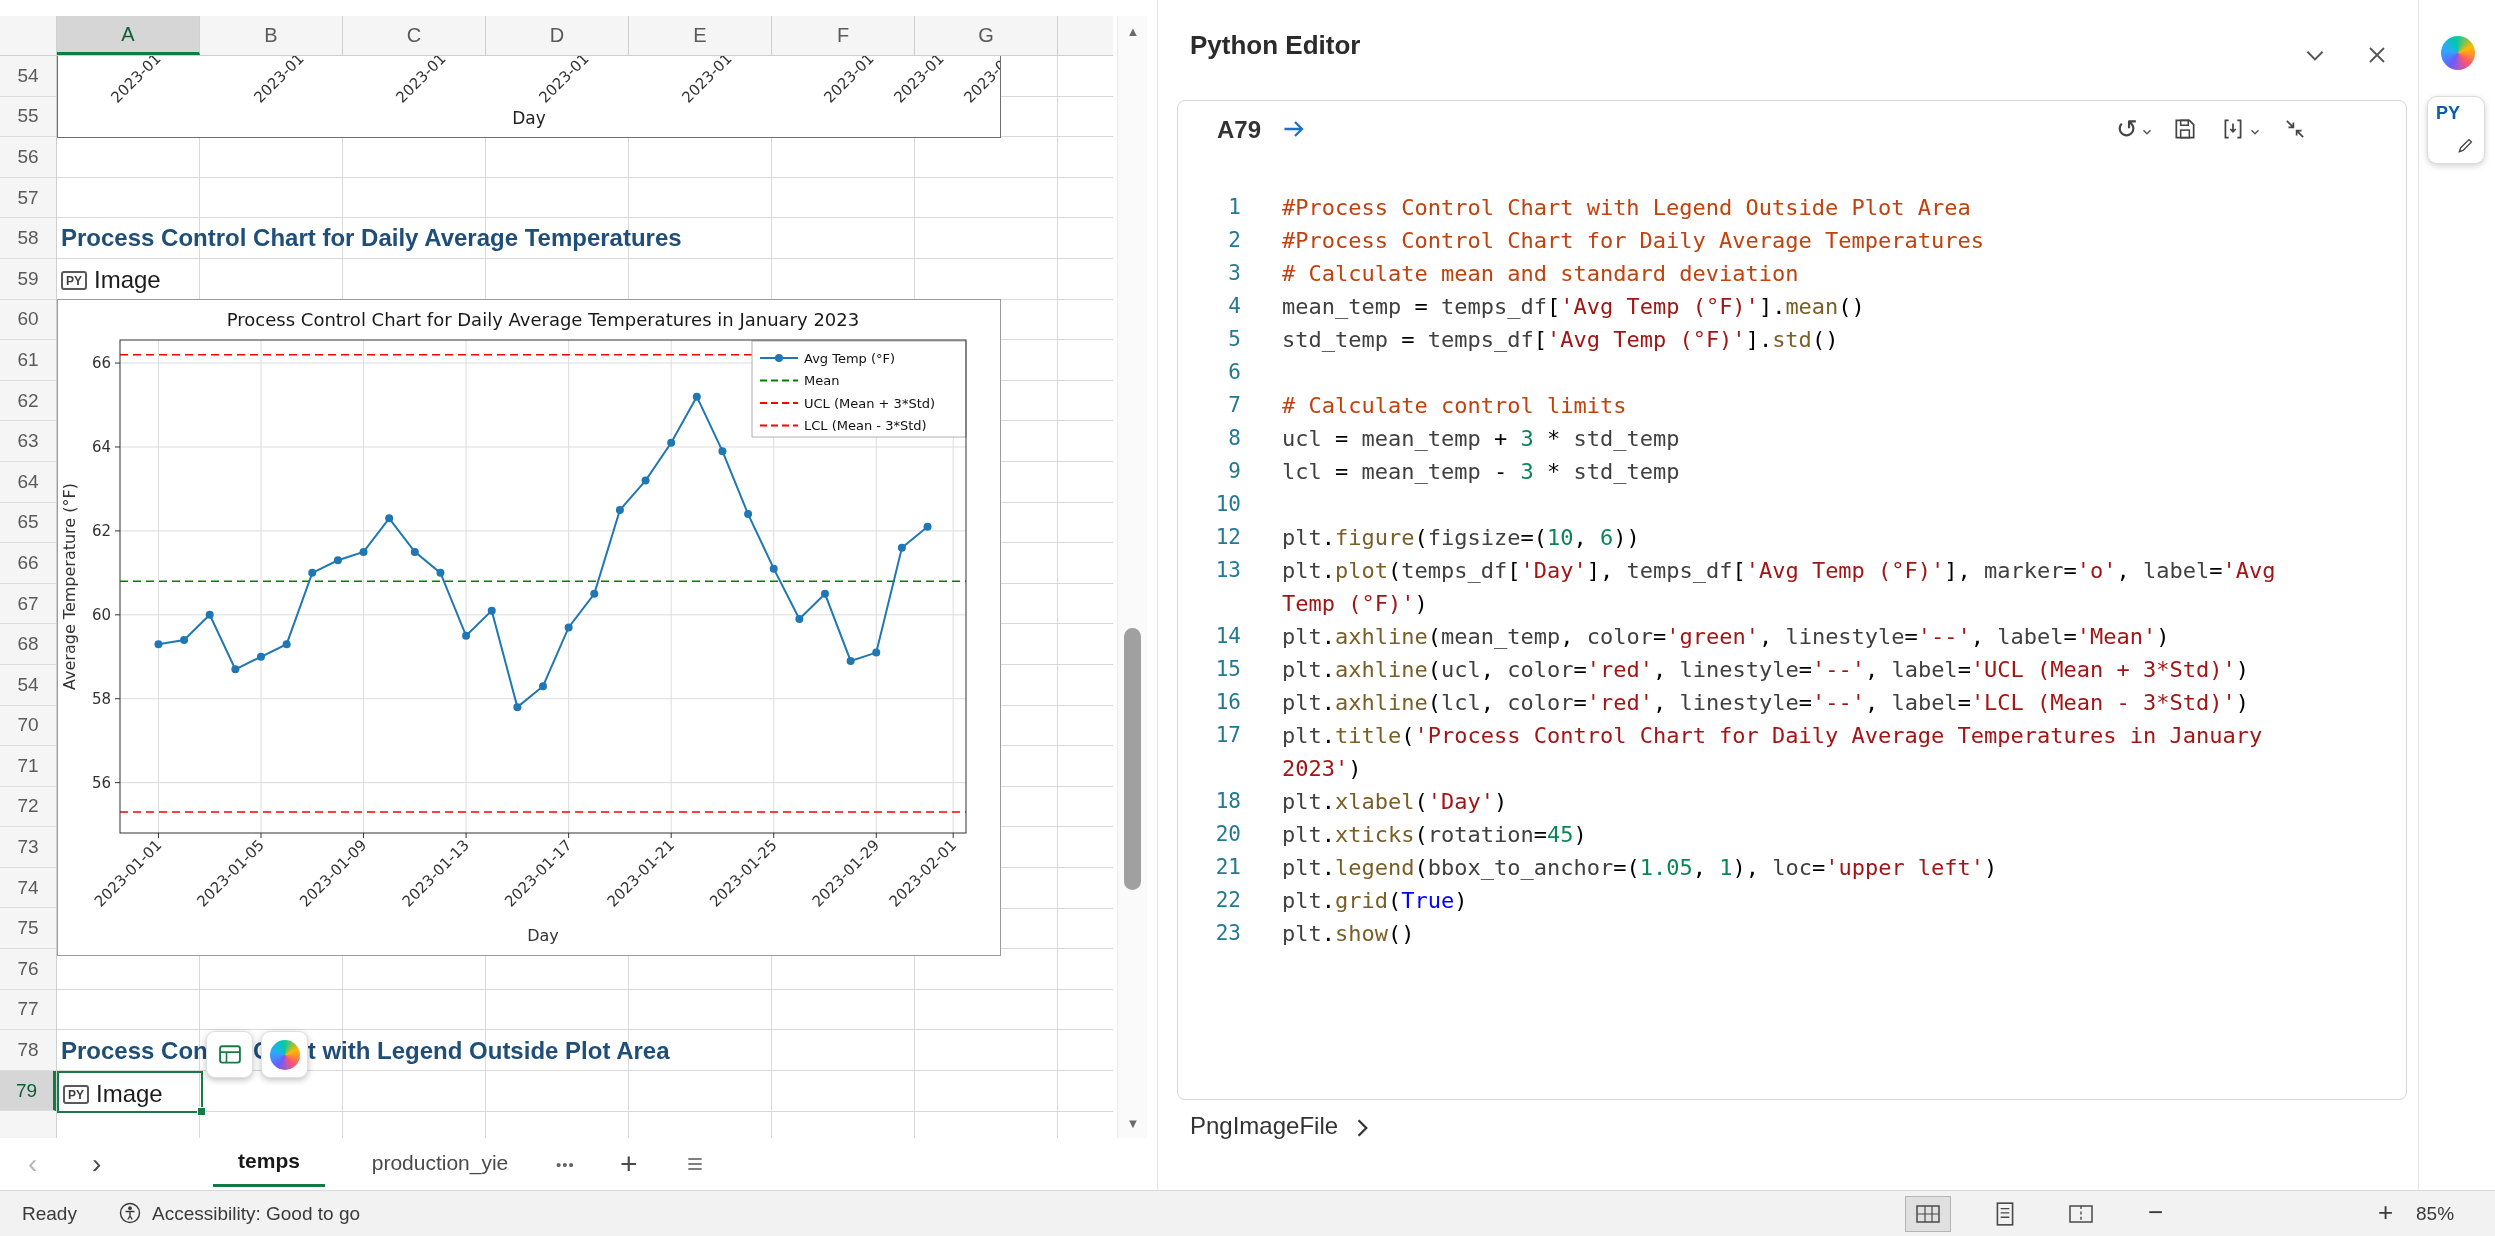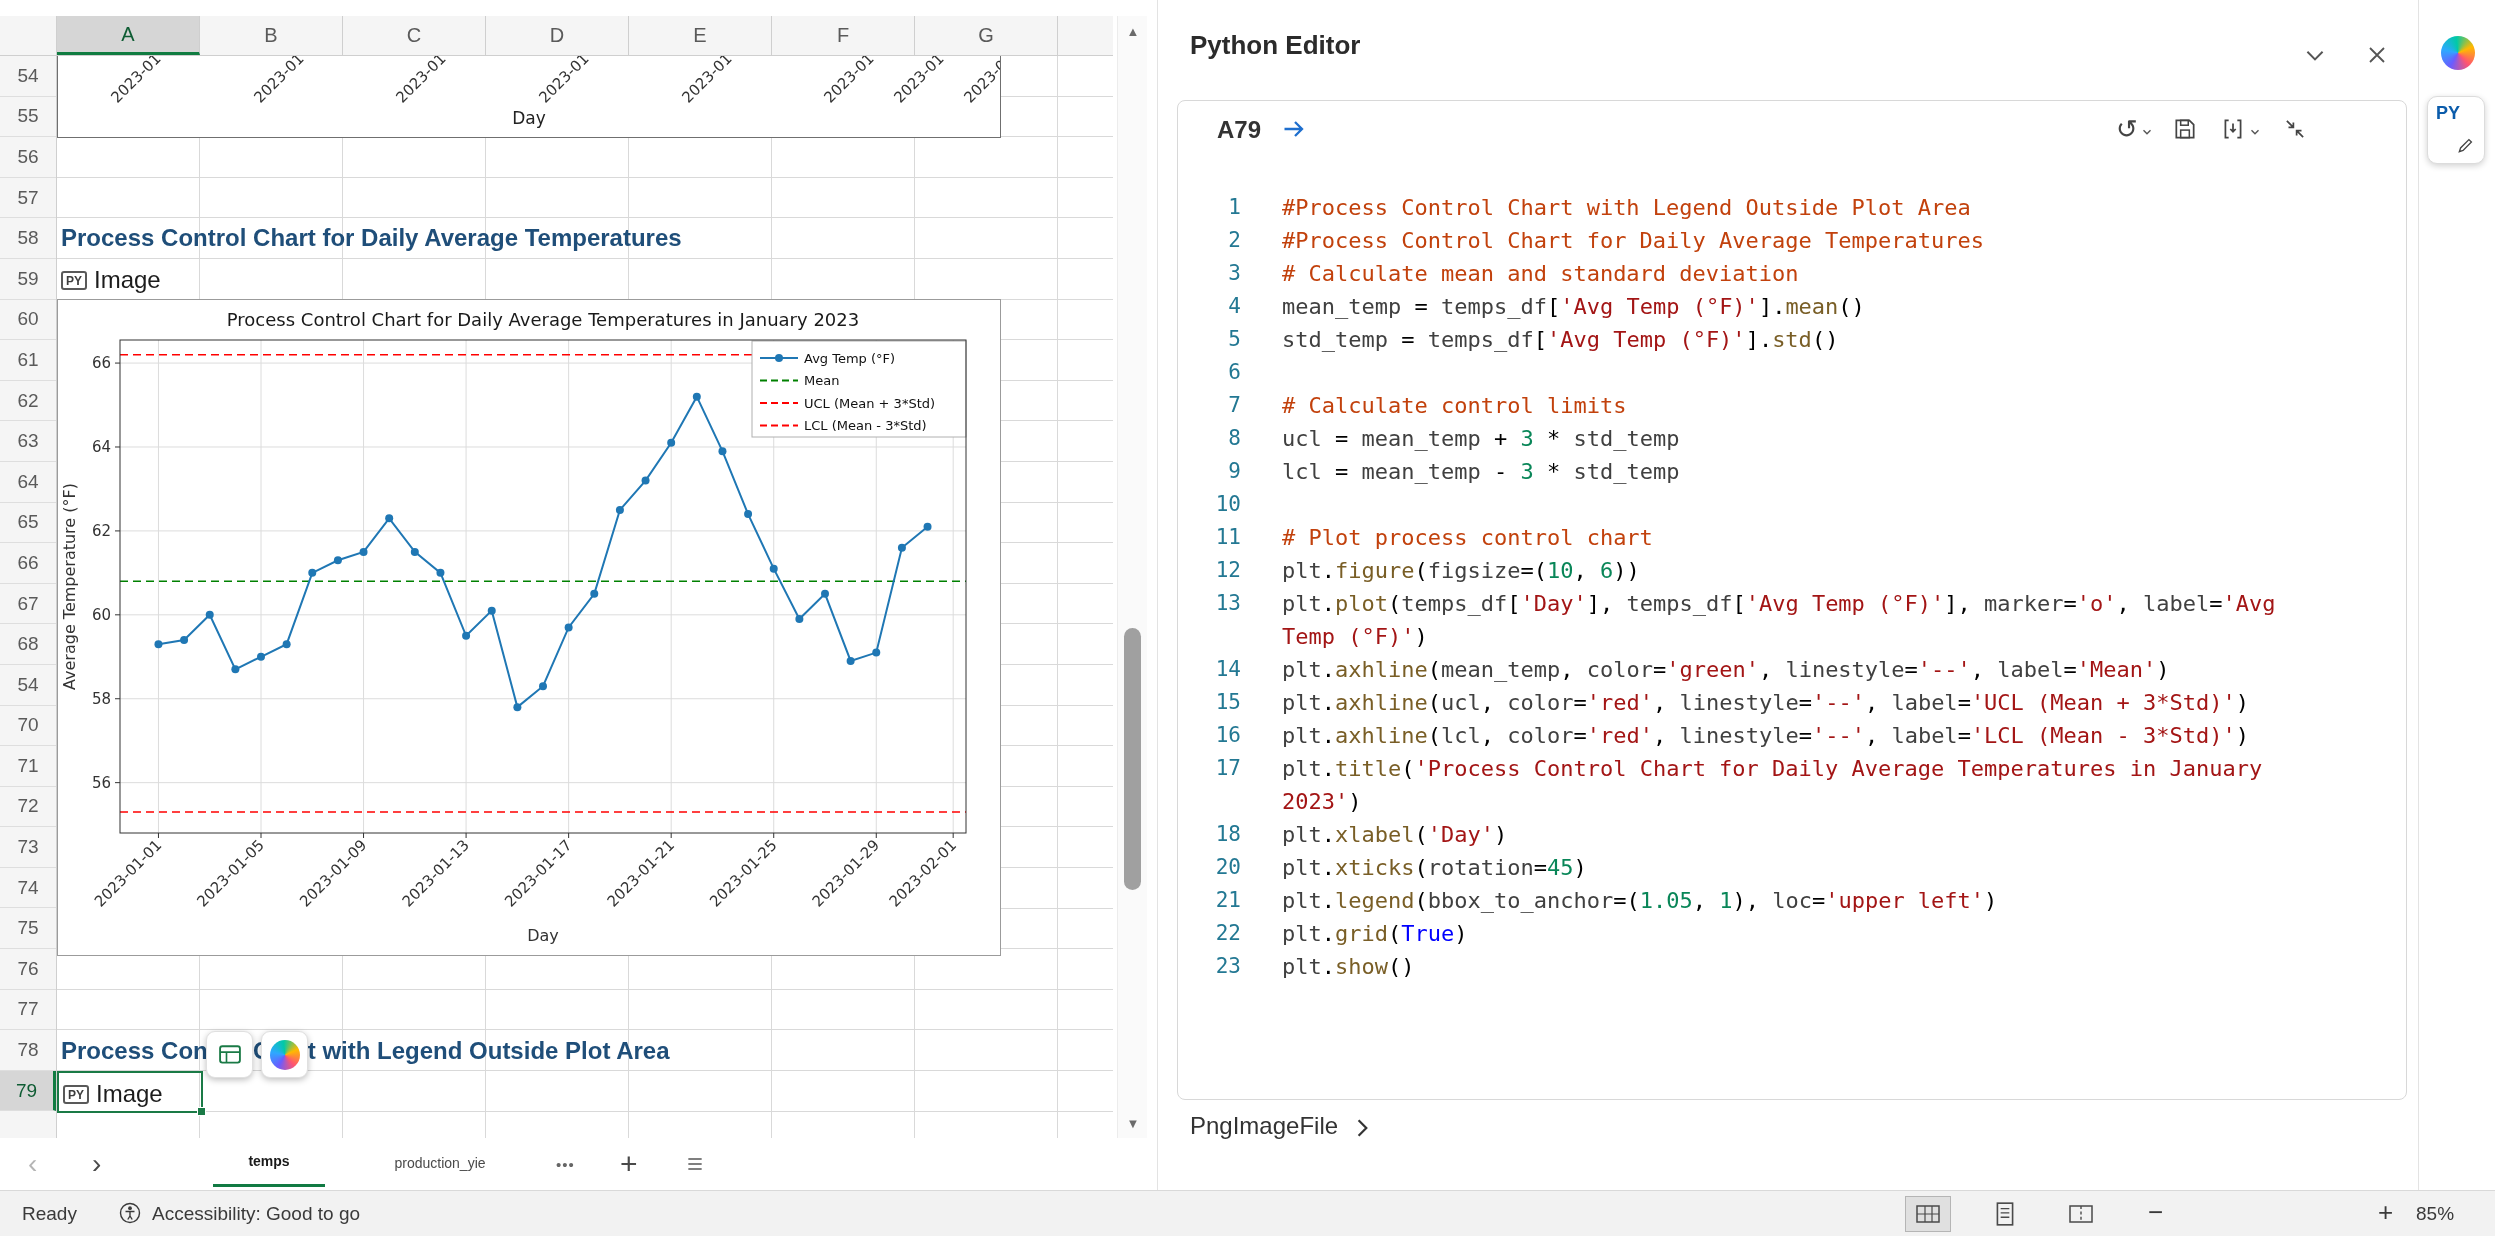--- a/index.html
+++ b/index.html
@@ -84,21 +84,21 @@
   .rail-copilot{position:absolute;left:22px;top:36px;width:34px;height:34px;border-radius:50%;
         background:conic-gradient(from 210deg,#6a5cff,#2ea8ff,#00c9a7,#ffb900,#ff5470,#6a5cff);}
   .py-badge{position:absolute;left:8px;top:96px;width:58px;height:68px;background:#fff;border:1px solid #dcdcdc;
         border-radius:10px;box-shadow:0 2px 6px rgba(0,0,0,.18);box-sizing:border-box;}
   .py-badge .txt{position:absolute;left:8px;top:6px;font-size:18px;font-weight:bold;color:#0b5cab;}
 
   
   .tabbar{position:absolute;left:0;top:1138px;width:1148px;height:52px;background:#fff;}
   .tab-nav{position:absolute;top:0;height:52px;display:flex;align-items:center;font-size:28px;}
   .sheet-tab{position:absolute;top:0;height:49px;display:flex;align-items:center;justify-content:center;
-        font-size:14px;box-sizing:border-box;}
+        font-size:21px;box-sizing:border-box;}
   .sheet-tab.active{font-weight:bold;color:#1a1a1a;border-bottom:3px solid #117a43;}
   .sheet-tab.inactive{color:#4a4a4a;}
 
   
   .statusbar{position:absolute;left:0;top:1190px;width:2495px;height:46px;background:#f2f2f2;
         border-top:1px solid #d9d9d9;box-sizing:border-box;}
   .sb-text{position:absolute;top:12px;font-size:19px;color:#3a3a3a;white-space:nowrap;}
   .view-btn{position:absolute;top:5px;width:46px;height:36px;display:flex;align-items:center;justify-content:center;}
   .view-btn.sel{background:#e0e0e0;border:1px solid #b5b5b5;box-sizing:border-box;}
   .zoom-glyph{position:absolute;top:6px;font-size:26px;color:#3a3a3a;}
@@ -400,24 +400,20 @@
         </div>
         <div class="code-row">
           <div class="ln">9</div>
           <div class="code-text"><span class="tok-var">lcl</span><span class="tok-pun"> </span><span class="tok-pun">=</span><span class="tok-pun"> </span><span class="tok-var">mean_temp</span><span class="tok-pun"> </span><span class="tok-pun">-</span><span class="tok-pun"> </span><span class="tok-num">3</span><span class="tok-pun"> </span><span class="tok-pun">*</span><span class="tok-pun"> </span><span class="tok-var">std_temp</span></div>
         </div>
         <div class="code-row">
           <div class="ln">10</div>
           <div class="code-text">&nbsp;</div>
         </div>
         <div class="code-row">
-          <div class="ln">11</div>
-          <div class="code-text"><span class="tok-com"># Plot process control chart</span></div>
-        </div>
-        <div class="code-row">
           <div class="ln">12</div>
           <div class="code-text"><span class="tok-var">plt</span><span class="tok-pun">.</span><span class="tok-fn">figure</span><span class="tok-pun">(</span><span class="tok-var">figsize</span><span class="tok-pun">=</span><span class="tok-pun">(</span><span class="tok-num">10</span><span class="tok-pun">,</span><span class="tok-pun"> </span><span class="tok-num">6</span><span class="tok-pun">)</span><span class="tok-pun">)</span></div>
         </div>
         <div class="code-row">
           <div class="ln">13</div>
           <div class="code-text"><span class="tok-var">plt</span><span class="tok-pun">.</span><span class="tok-fn">plot</span><span class="tok-pun">(</span><span class="tok-var">temps_df</span><span class="tok-pun">[</span><span class="tok-str">'Day'</span><span class="tok-pun">]</span><span class="tok-pun">,</span><span class="tok-pun"> </span><span class="tok-var">temps_df</span><span class="tok-pun">[</span><span class="tok-str">'Avg Temp (°F)'</span><span class="tok-pun">]</span><span class="tok-pun">,</span><span class="tok-pun"> </span><span class="tok-var">marker</span><span class="tok-pun">=</span><span class="tok-str">'o'</span><span class="tok-pun">,</span><span class="tok-pun"> </span><span class="tok-var">label</span><span class="tok-pun">=</span><span class="tok-str">'Avg Temp (°F)'</span><span class="tok-pun">)</span></div>
         </div>
         <div class="code-row">
           <div class="ln">14</div>
           <div class="code-text"><span class="tok-var">plt</span><span class="tok-pun">.</span><span class="tok-fn">axhline</span><span class="tok-pun">(</span><span class="tok-var">mean_temp</span><span class="tok-pun">,</span><span class="tok-pun"> </span><span class="tok-var">color</span><span class="tok-pun">=</span><span class="tok-str">'green'</span><span class="tok-pun">,</span><span class="tok-pun"> </span><span class="tok-var">linestyle</span><span class="tok-pun">=</span><span class="tok-str">'--'</span><span class="tok-pun">,</span><span class="tok-pun"> </span><span class="tok-var">label</span><span class="tok-pun">=</span><span class="tok-str">'Mean'</span><span class="tok-pun">)</span></div>

